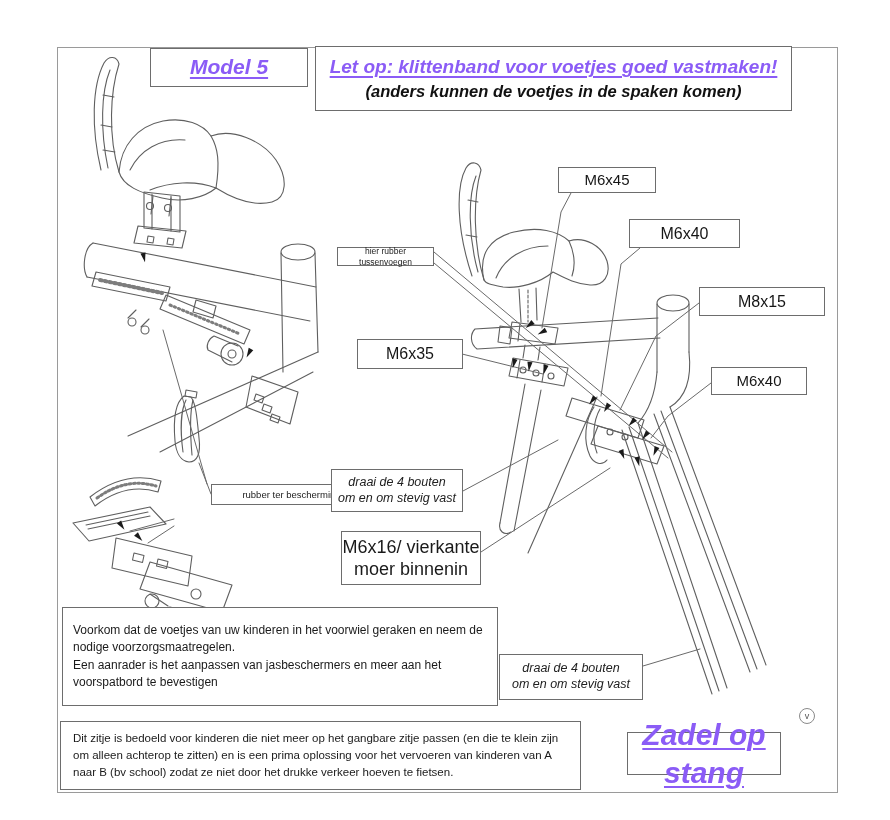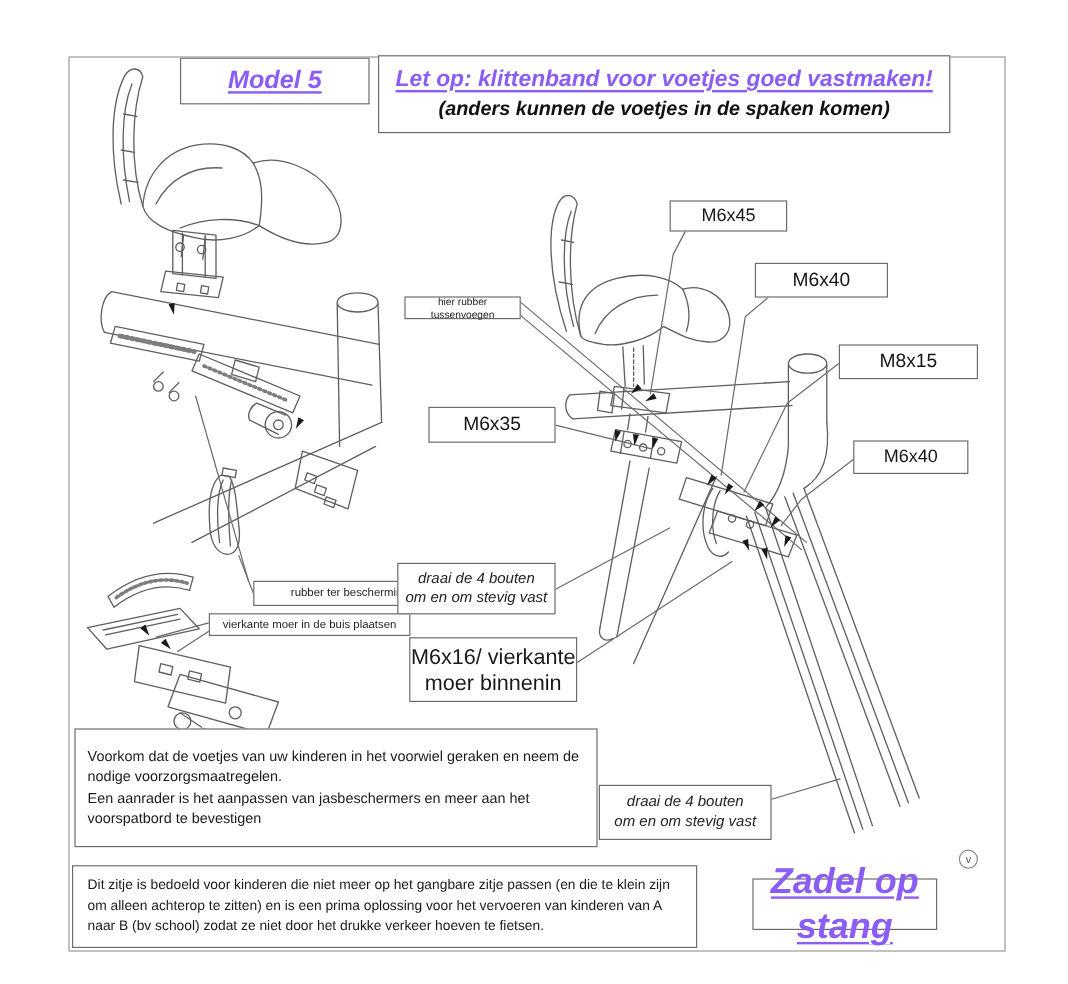--- a/index.html
+++ b/index.html
@@ -179,31 +179,30 @@
 
   <div class="box" id="notice-box">
     <div class="l1 title-bi">Let op: klittenband voor voetjes goed vastmaken!</div>
     <div class="l2">(anders kunnen de voetjes in de spaken komen)</div>
   </div>
 
   <div class="box part" style="left:558px;top:167px;width:98px;height:26px;">M6x45</div>
 
   <div class="box part part-lg" style="left:629px;top:219px;width:111px;height:29px;">M6x40</div>
 
-  <div class="box part part-lg" style="left:699px;top:287px;width:116px;height:29px;">M8x15</div>
+  <div class="box part part-lg" style="left:699px;top:287px;width:126px;height:29px;">M8x15</div>
 
   <div class="box part" style="left:711px;top:367px;width:96px;height:28px;">M6x40</div>
 
   <div class="box part part-lg" style="left:357px;top:339px;width:106px;height:30px;">M6x35</div>
 
   <div class="box tiny" style="left:337px;top:247px;width:97px;height:19px;">hier rubber tussenvoegen</div>
 
   <div class="box tiny2" style="left:211px;top:484px;width:132px;height:21px;padding-left:29px;">rubber ter bescherming</div>
 
-  <div class="box tiny2" style="left:174px;top:511px;width:168px;height:19px;">vierkante moer in de buis plaatsen</div>
 
   <div class="box ital" style="left:331px;top:469px;width:132px;height:43px;">
     <div>draai de 4 bouten</div>
     <div>om en om stevig vast</div>
   </div>
 
   <div class="box" style="left:341px;top:531px;width:140px;height:54px;font-size:18px;">
     <div>M6x16/ vierkante</div>
     <div>moer binnenin</div>
   </div>

